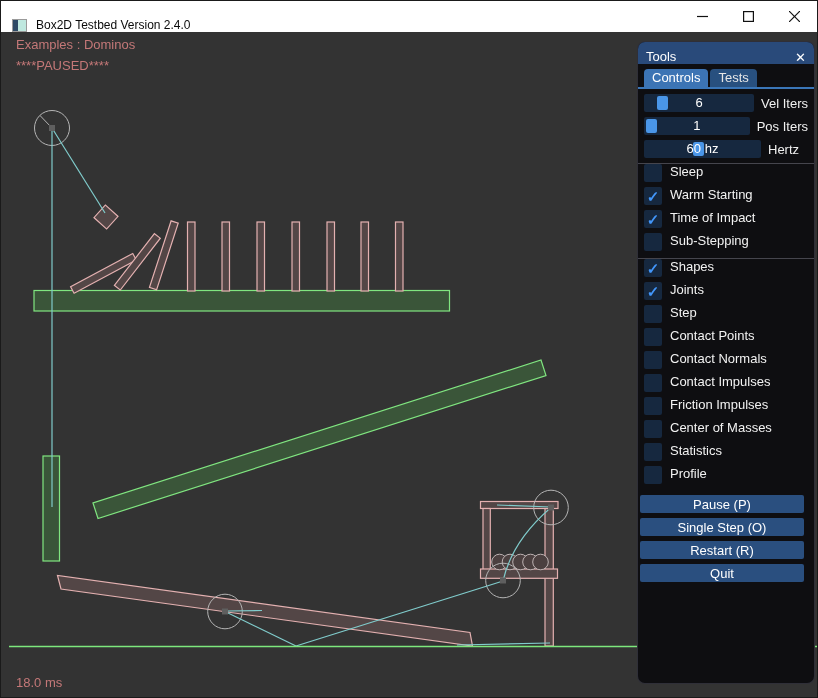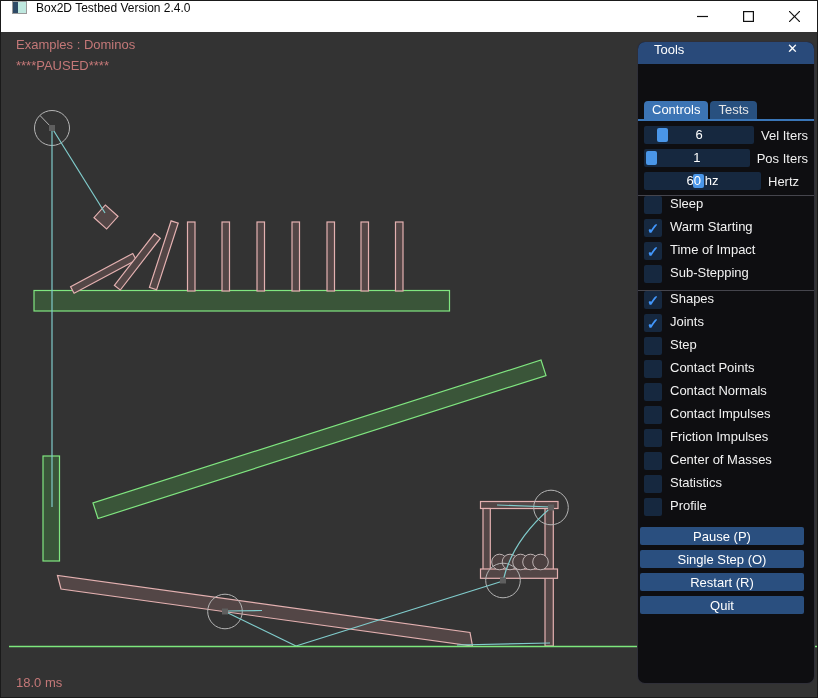--- a/index.html
+++ b/index.html
@@ -4,21 +4,21 @@
 <style>
   * { margin:0; padding:0; box-sizing:border-box; }
   html,body { width:818px; height:698px; }
   body { font-family:"Liberation Sans", sans-serif; background:#000; }
 
   .window { position:relative; width:818px; height:698px; background:var(--canvas-bg);
             border:1px solid #1a1a1a; overflow:hidden; }
 
   
   .titlebar { position:absolute; top:0; left:0; width:100%; height:31px; background:#ffffff;
-              display:flex; align-items:flex-start; }
+              display:flex; align-items:flex-end; }
   .app-icon { width:15px; height:13px; margin-left:11px; border:1px solid #9a9a9a;
               display:flex; }
   .app-icon .ic-l { width:5px; height:100%; background:#2e4a66; }
   .app-icon .ic-r { flex:1; height:100%; background:#bfe8df; }
   .titlebar .title { margin-left:9px; font-size:12px; color:#0a0a0a; }
   .win-controls { position:absolute; right:0; top:0; height:31px; display:flex; }
   .win-btn { width:46px; height:31px; display:flex; align-items:center; justify-content:center; }
   .win-btn svg { stroke:#111; stroke-width:1.2; fill:none; }
 
   
@@ -36,25 +36,25 @@
   .ball    { fill:var(--ball-fill); stroke:var(--ball-outline); stroke-width:1; }
   .j       { stroke:var(--joint); stroke-width:1.2; fill:none; }
   .marker  { fill:var(--marker); }
   .radius-line { stroke:var(--circle-outline); stroke-width:1; }
   .ground-line { stroke:var(--ground); stroke-width:1.5; }
 
   
   .tools-panel { position:absolute; left:628px; top:9px; width:178px; height:643px;
                  background:var(--panel-bg); border:1px solid rgba(110,110,128,.35);
                  border-radius:8px; z-index:3; overflow:hidden; color:#eee; font-size:13px; }
-  .panel-titlebar { height:22px; background:var(--panel-title); display:flex; align-items:flex-start;
-                    padding:0 16px; color:#fff; }
+  .panel-titlebar { height:22px; background:var(--panel-title); display:flex; align-items:flex-end;
+                    padding:0 8px; color:#fff; }
   .panel-close { margin-left:auto; font-size:13px; line-height:1; color:#fff; cursor:default; }
 
-  .tabbar { display:flex; gap:2px; padding:5px 0 0 6px;margin-top:32px; }
+  .tabbar { display:flex; gap:2px; padding:5px 0 0 6px; }
   .tab { height:18px; padding:1px 8px 0; border-radius:4px 4px 0 0; color:#e6e6e6; }
   .tab.active { background:var(--tab-active); color:#fff; }
   .tab.inactive { background:var(--tab-inactive); }
   .tab-underline { height:2px; background:var(--tab-line); }
 
   .slider-row { display:flex; align-items:center; gap:7px; margin:5px 6px 0; height:18px; }
   .slider-track { position:relative; width:117px; height:18px; background:var(--frame-bg);
                   border-radius:2px; }
   .slider-grab { position:absolute; top:2px; width:11px; height:14px; border-radius:2px;
                  background:var(--slider-grab); }

